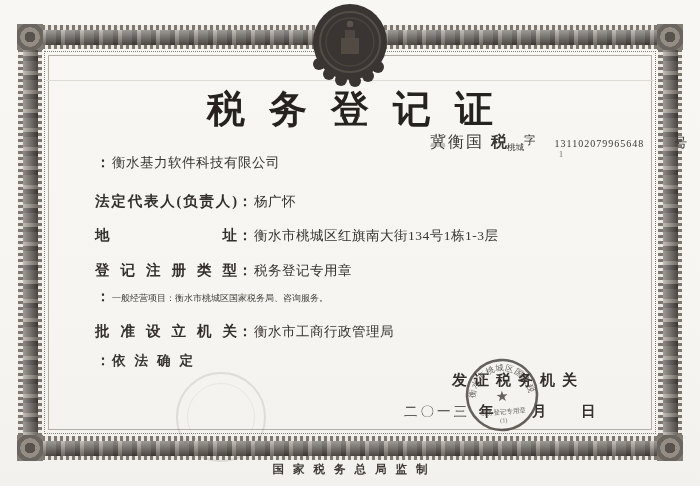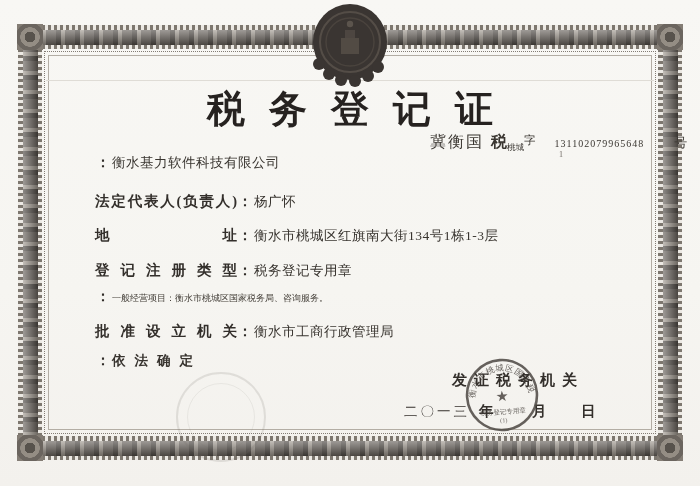--- a/index.html
+++ b/index.html
@@ -221,14 +221,15 @@
     <text font-size="11" fill="#46413c" letter-spacing="1">
       <textPath href="#seal-arc" startOffset="2%">衡水市桃城区国家税务局</textPath>
     </text>
     <text x="50" y="58" font-size="19" text-anchor="middle" fill="#46413c">★</text>
     <text x="50" y="75" font-size="8.6" text-anchor="middle" fill="#46413c">税务登记专用章</text>
     <text x="50" y="86" font-size="8" text-anchor="middle" fill="#46413c">(1)</text>
   </svg>
 
   <div class="ghost-stamp"></div>
 
+  <div class="footer">国家税务总局监制</div>
 
 </div>
 
 </body></html>

